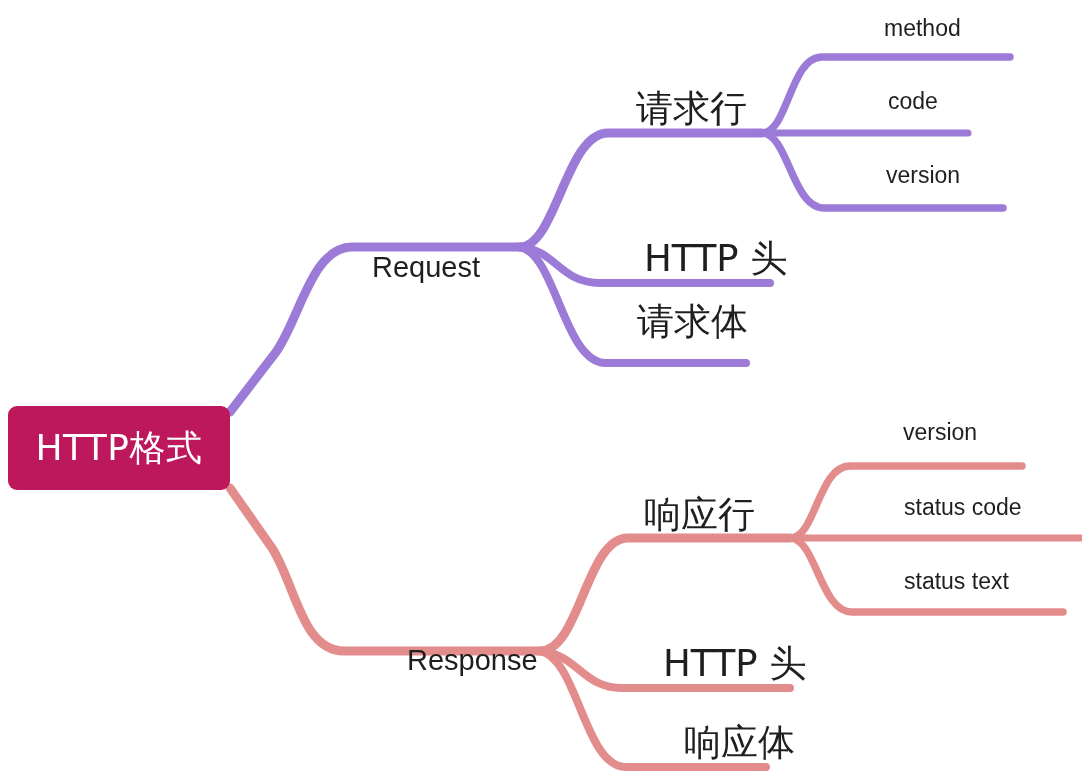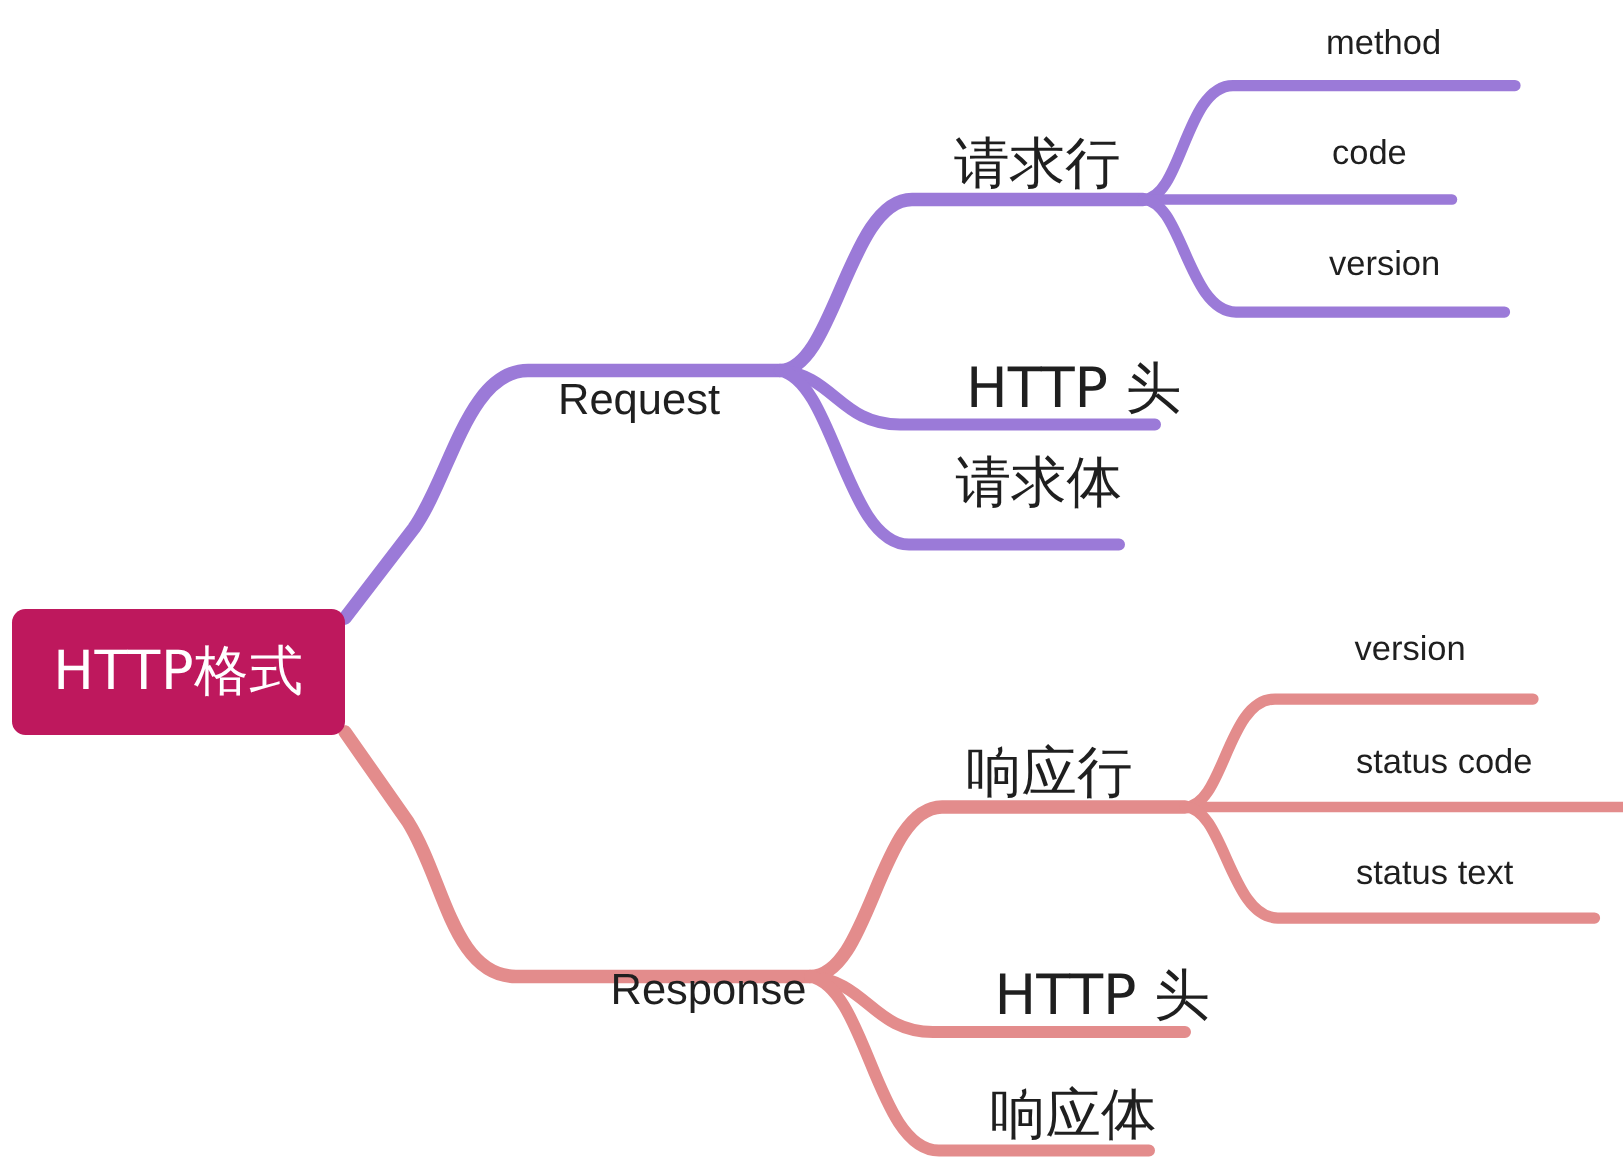--- a/index.html
+++ b/index.html
@@ -119,21 +119,21 @@
   <div class="node-label lvl3-label" style="left:884px; top:17px;">method</div>
 
   <div class="node-label lvl3-label" style="left:888px; top:90px;">code</div>
 
   <div class="node-label lvl3-label" style="left:886px; top:164px;">version</div>
 
   <div class="node-label cjk-label" style="left:644px; top:496px;">响应行</div>
 
   <div class="node-label cjk-label" style="left:663px; top:645px;">HTTP 头</div>
 
-  <div class="node-label cjk-label" style="left:660px; top:724px;">响应体</div>
+  <div class="node-label cjk-label" style="left:684px; top:724px;">响应体</div>
 
   <div class="node-label lvl3-label" style="left:903px; top:421px;">version</div>
 
   <div class="node-label lvl3-label" style="left:904px; top:570px;">status text</div>
 
   <div class="node-label lvl3-label" style="left:904px; top:496px;">status code</div>
 
 </div>
 
 </body></html>

